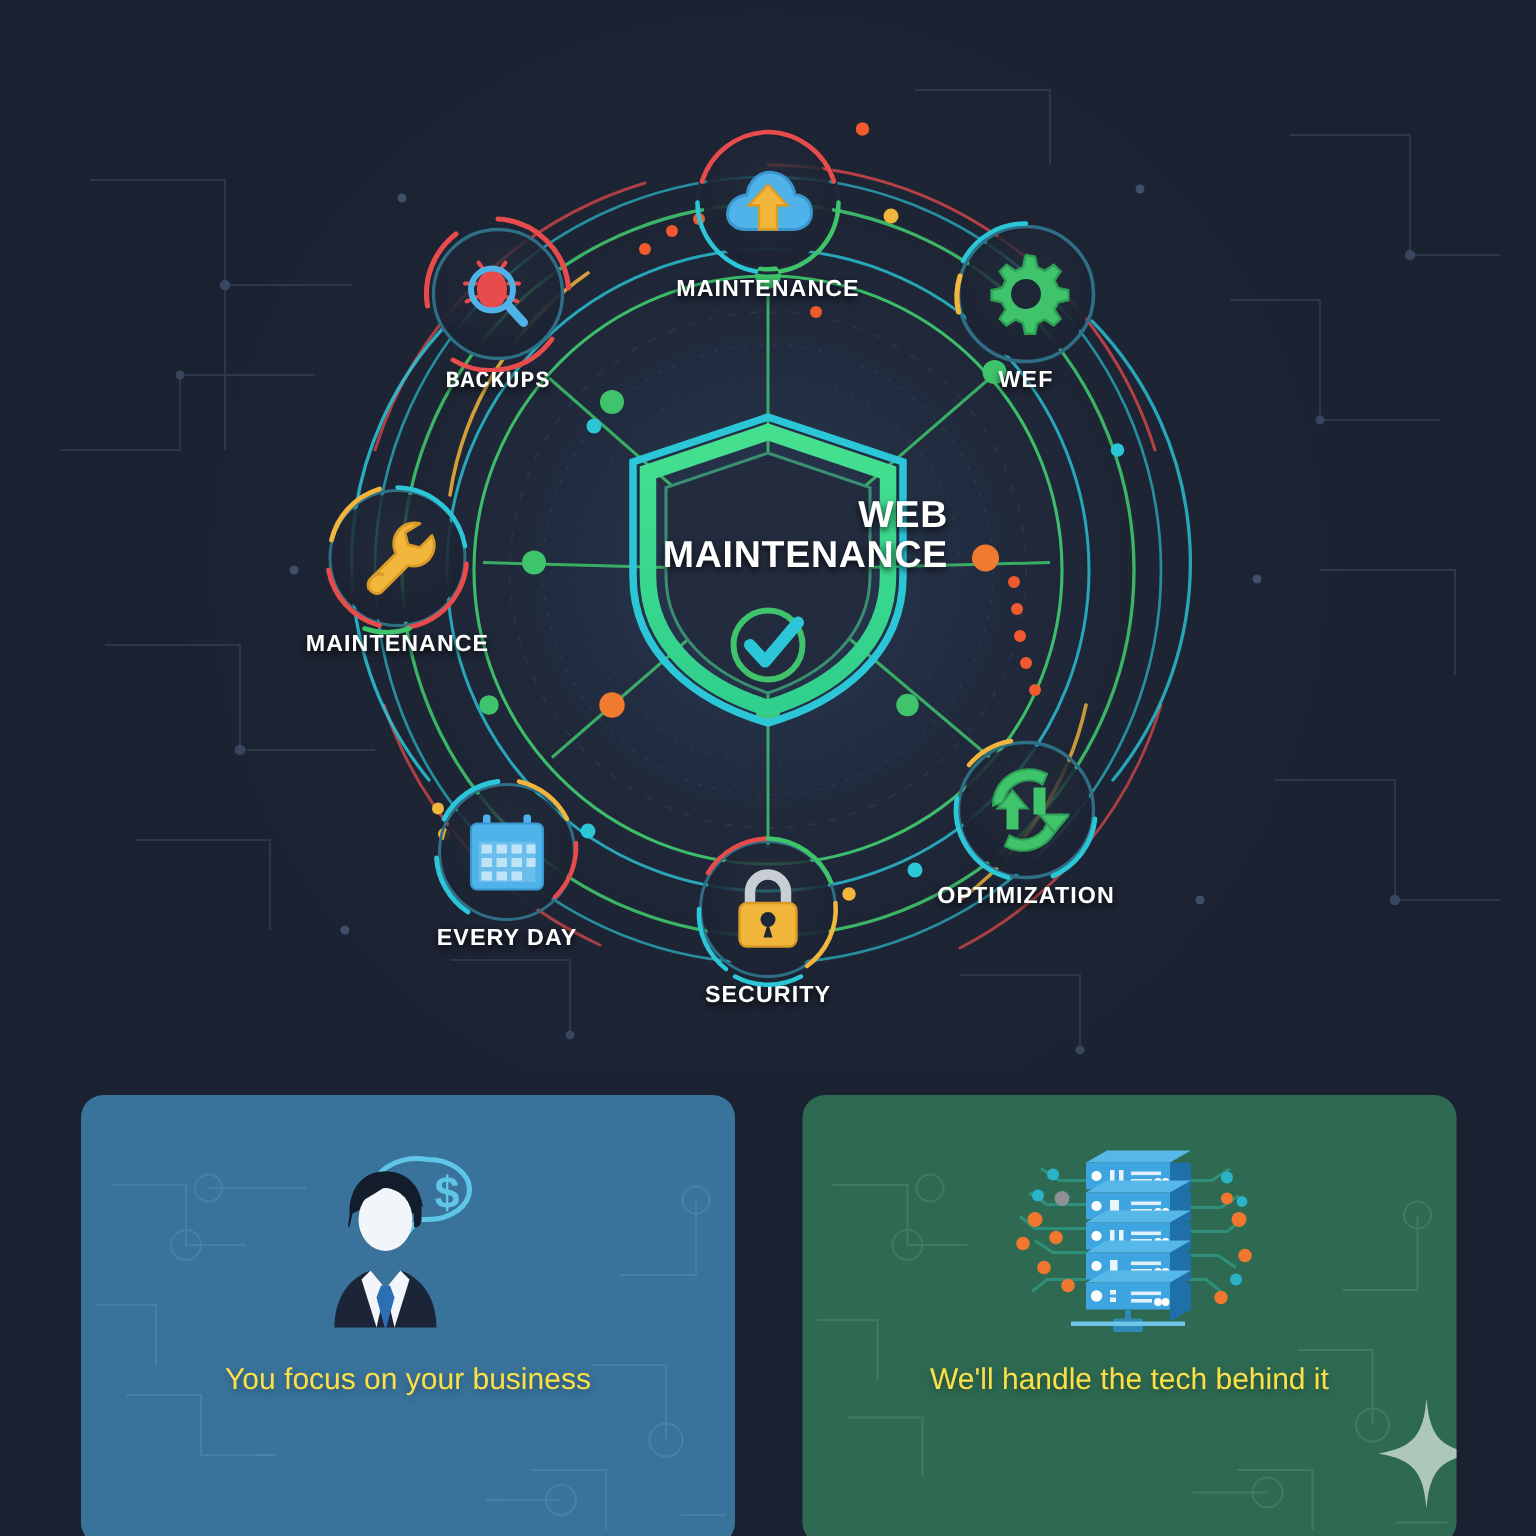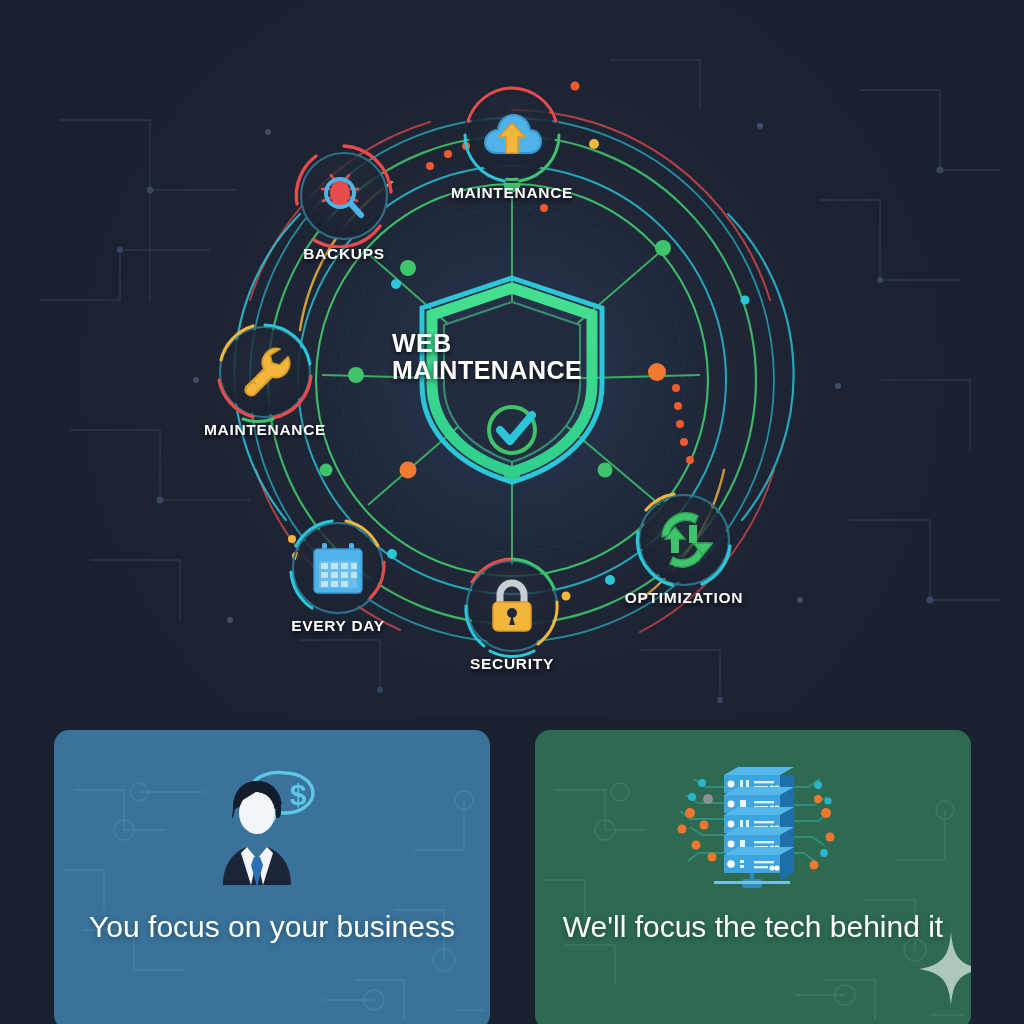--- a/index.html
+++ b/index.html
@@ -16,21 +16,21 @@
   #hero{position:absolute;left:0;top:0;width:1024px;height:716px;overflow:hidden;}
   #hero-bg{position:absolute;inset:0;
     background:
       radial-gradient(circle at 512px 380px, #222b3d 0%, #1d2433 42%, #1a2130 72%);
   }
   .circuit-svg{position:absolute;left:0;top:0;width:1024px;height:716px;}
 
   
   #shield-wrap{position:absolute;left:392px;top:272px;width:240px;height:216px;}
   .shield-text{
-    position:absolute;left:0;top:58px;width:240px;text-align:left;
+    position:absolute;left:0;top:58px;width:240px;text-align:right;
     color:#ffffff;font-weight:bold;line-height:1.08;
     text-shadow:0 2px 5px rgba(0,0,0,.75);
     letter-spacing:.5px;
   }
   .shield-text .l1{display:block;font-size:25px;}
   .shield-text .l2{display:block;font-size:25px;}
 
   
   .node{position:absolute;width:160px;margin-left:-80px;text-align:center;}
   .node-disc{
@@ -52,21 +52,21 @@
     position:absolute;top:14px;width:436px;height:300px;border-radius:15px;
     overflow:hidden;
   }
   #card-left{left:54px;background:#39739b;}
   #card-right{left:535px;background:#2e6a52;}
   .card-circuit{position:absolute;inset:0;opacity:.5;}
   .card-art{position:absolute;left:0;top:28px;width:436px;height:140px;
     display:flex;align-items:center;justify-content:center;}
   .card-title{
     position:absolute;left:24px;right:24px;top:178px;text-align:center;
-    color:#ffffff;font-size:30px;line-height:1.25;font-weight:400;
+    color:#fde047;font-size:20px;line-height:1.25;font-weight:400;
     text-shadow:0 2px 6px rgba(0,0,0,.35);
   }
   .sparkle{position:absolute;right:-12px;bottom:24px;width:64px;height:74px;}
 </style>
 </head>
 <body>
 
 <div id="stage">
 
   <div id="hero">
@@ -228,20 +228,34 @@
         </svg>
         <svg width="62" height="52" viewBox="0 0 62 52">
           <path d="M16 44 C6 44 2 36 5 29 C8 22 15 21 17 21 C18 11 26 5 34 6 C43 7 48 14 49 21
                    C56 21 60 26 60 33 C60 40 54 44 48 44 Z" fill="#4fb3ea" stroke="#3a96cf" stroke-width="2"></path>
           <path d="M31 14 L44 28 H37 V44 H25 V28 H18 Z" fill="#f2b63c" stroke="#d99a26" stroke-width="1.6"></path>
         </svg>
       </div>
       <div class="node-label">MAINTENANCE</div>
     </div>
 
+    <div class="node" style="left:684px;top:153px;">
+      <div class="node-disc">
+        <svg class="ring-arcs" viewBox="0 0 104 104">
+          <circle cx="52" cy="52" r="45" fill="none" stroke="#2f6f86" stroke-width="2.4"></circle>
+          <path d="M10 30 A47 47 0 0 1 52 5" stroke="#2bc7d9" stroke-width="3" fill="none" stroke-linecap="round"></path>
+          <path d="M7 64 A47 47 0 0 1 8 40" stroke="#f2b63c" stroke-width="3.4" fill="none" stroke-linecap="round"></path>
+        </svg>
+        <svg width="58" height="58" viewBox="0 0 58 58">
+          <path d="M29 3 l6 1 1.5 7 5 2.5 6-4 4.5 4.5-4 6 2.5 5 7 1.5v6.5l-7 1.5-2.5 5 4 6-4.5 4.5-6-4-5 2.5-1.5 7h-6.5l-1.5-7-5-2.5-6 4-4.5-4.5 4-6-2.5-5-7-1.5v-6.5l7-1.5 2.5-5-4-6 4.5-4.5 6 4 5-2.5 1.5-7z" fill="#3fc46b" stroke="#2da054" stroke-width="1.6"></path>
+          <circle cx="29" cy="29" r="10" fill="#1f2736"></circle>
+        </svg>
+      </div>
+      <div class="node-label">WEF</div>
+    </div>
 
 
     <div class="node" style="left:512px;top:563px;">
       <div class="node-disc">
         <svg class="ring-arcs" viewBox="0 0 104 104">
           <circle cx="52" cy="52" r="45" fill="none" stroke="#2f6f86" stroke-width="2"></circle>
           <path d="M12 28 A47 47 0 0 1 52 5" stroke="#e84b4b" stroke-width="3" fill="none" stroke-linecap="round"></path>
           <path d="M52 5 A47 47 0 0 1 94 34" stroke="#3fc46b" stroke-width="3" fill="none" stroke-linecap="round"></path>
           <path d="M97 48 A47 47 0 0 1 78 90" stroke="#f2b63c" stroke-width="3" fill="none" stroke-linecap="round"></path>
           <path d="M24 92 A47 47 0 0 1 6 52" stroke="#2bc7d9" stroke-width="3" fill="none" stroke-linecap="round"></path>
@@ -320,21 +334,21 @@
           <path d="M30 99 A47 47 0 0 0 60 99" stroke="#3fc46b" stroke-width="3" fill="none" stroke-linecap="round"></path>
         </svg>
         <svg width="58" height="58" viewBox="0 0 58 58">
           <path d="M44 6 a14 14 0 0 0 -16 20 L10 44 a6 6 0 0 0 8 8 l18-18 a14 14 0 0 0 16-20 l-8 8 -8-2 -2-8 z" fill="#f2b63c" stroke="#d99a26" stroke-width="1.8" stroke-linejoin="round"></path>
           <path d="M20 40 a8 8 0 0 0 -10 10" fill="none" stroke="#d99a26" stroke-width="2"></path>
         </svg>
       </div>
       <div class="node-label">MAINTENANCE</div>
     </div>
 
-    <div class="node" style="left:344px;top:153px;">
+    <div class="node" style="left:332px;top:153px;font-family:Liberation Mono, monospace;">
       <div class="node-disc">
         <svg class="ring-arcs" viewBox="0 0 104 104">
           <circle cx="52" cy="52" r="43" fill="none" stroke="#2f6f86" stroke-width="2.2"></circle>
           <path d="M52 2 A50 50 0 0 1 99 48" stroke="#e84b4b" stroke-width="3.4" fill="none" stroke-linecap="round"></path>
           <path d="M5 60 A50 50 0 0 1 24 12" stroke="#e84b4b" stroke-width="3.4" fill="none" stroke-linecap="round"></path>
           <path d="M22 96 A50 50 0 0 0 88 82" stroke="#e84b4b" stroke-width="3.2" fill="none" stroke-linecap="round"></path>
         </svg>
         <svg width="58" height="54" viewBox="0 0 58 54">
           <g stroke="#e84b4b" stroke-width="2.6" stroke-linecap="round">
             <path d="M16 6 l5 7"></path>
@@ -507,19 +521,19 @@
               <circle cx="104" cy="27" r="2.6" fill="#ffffff"></circle>
                 <circle cx="109" cy="27" r="2.6" fill="#ffffff"></circle>
             </g>
           </g>
 
           <rect x="82" y="112" width="4" height="8" fill="#2f8aba"></rect>
           <rect x="74" y="118" width="20" height="9" rx="2" fill="#2f8aba"></rect>
           <rect x="46" y="120" width="76" height="3" fill="#6fc3e8"></rect>
         </svg>
       </div>
-      <div class="card-title">We'll focus the tech behind it</div>
+      <div class="card-title">We'll handle the tech behind it</div>
       <svg class="sparkle" viewBox="0 0 64 74">
         <path d="M32 0 C34 24 40 33 64 37 C40 41 34 50 32 74 C30 50 24 41 0 37 C24 33 30 24 32 0 z" fill="#b9cfc4" opacity=".92"></path>
       </svg>
     </div>
   </div>
 </div>
 
 </body></html>

